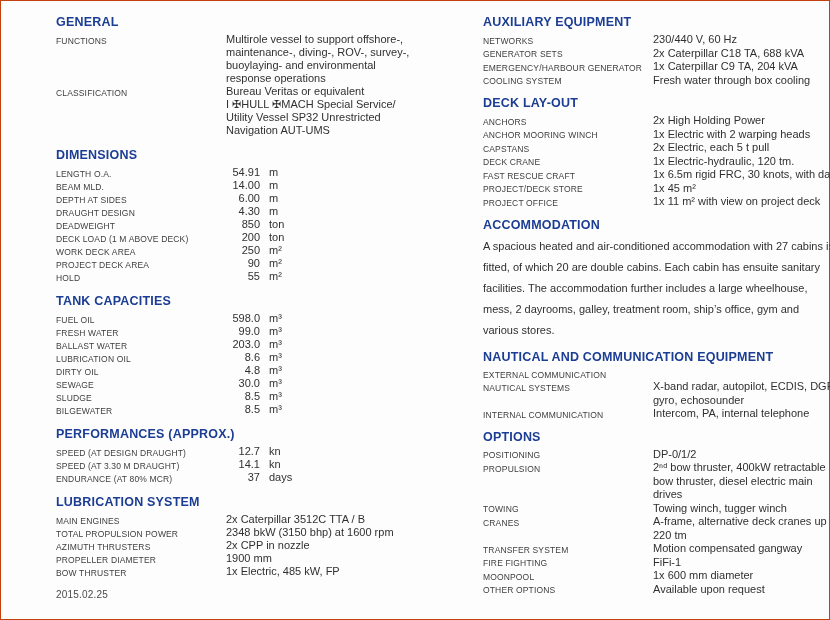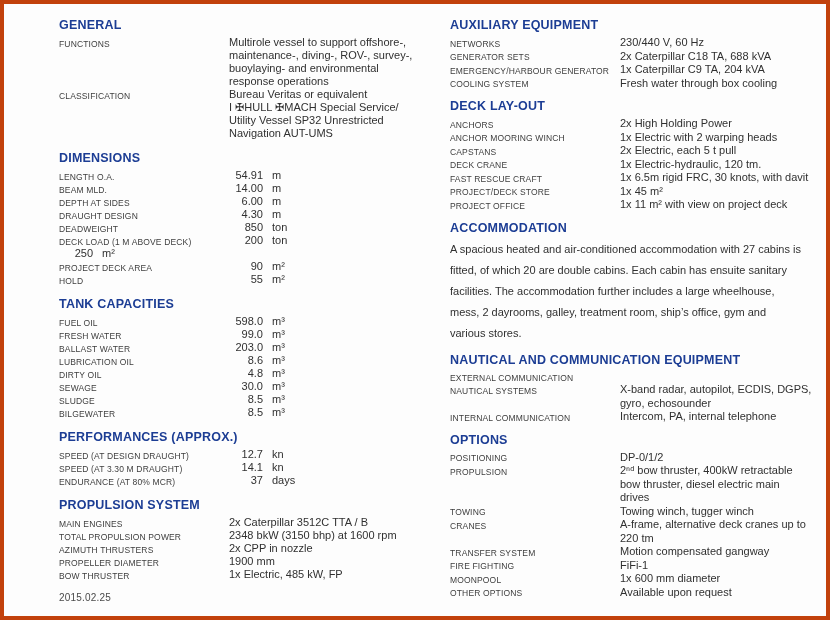--- a/index.html
+++ b/index.html
@@ -4,28 +4,28 @@
 <style>
   html, body { margin: 0; padding: 0; }
   body {
     width: 830px; height: 620px; position: relative; overflow: hidden;
     background: #ffffff;
     font-family: "Liberation Sans", "DejaVu Sans", sans-serif;
     color: #303030;
   }
   .page {
     position: absolute; inset: 0; box-sizing: border-box;
-    background: #fdfdfd; border: 4px solid #c2410c;
+    background: #fdfdfd; border: 1px solid #c2410c;
   }
   .col { position: absolute; top: 14px; }
   .col-left  { left: 55px;  width: 390px; }
   .col-right { left: 446px; width: 382px; }
 
   .block { margin: 0 0 11px 0; }
-  .col-right .block { margin-bottom: 9px; }
+  .col-right .block { margin-bottom: 9px; margin-left: 36px; }
 
   .heading {
     margin: 0 0 3px 0;
     font-size: 12.5px; font-weight: 700; letter-spacing: 0.2px;
     line-height: 15px; color: var(--heading-color, #1c3d94);
   }
 
   .row { display: flex; align-items: flex-start; font-size: 11px; }
   .col-left  .row { line-height: 13px; }
   .col-right .row { line-height: 13.5px; }
@@ -118,20 +118,21 @@
   </div>
 
   <div class="row">
     <span class="label">DECK LOAD (1 M ABOVE DECK)</span>
     <span class="num">200</span>
     <span class="unit">ton</span>
 
   </div>
 
   <div class="row">
+    <span class="label">WORK DECK AREA</span>
     <span class="num">250</span>
     <span class="unit">m²</span>
 
   </div>
 
   <div class="row">
     <span class="label">PROJECT DECK AREA</span>
     <span class="num">90</span>
     <span class="unit">m²</span>
 
@@ -230,21 +231,21 @@
     <span class="label">ENDURANCE (AT 80% MCR)</span>
     <span class="num">37</span>
     <span class="unit">days</span>
 
   </div>
 </div>
 
   </section>
 
   <section class="block">
-    <h2 class="heading">PROPULSION SYSTEM</h2>
+    <h2 class="heading">LUBRICATION SYSTEM</h2>
     <div class="rows">
   <div class="row">
     <span class="label">MAIN ENGINES</span>
 
     <span class="text">2x Caterpillar 3512C TTA / B</span>
   </div>
 
   <div class="row">
     <span class="label">TOTAL PROPULSION POWER</span>
 

